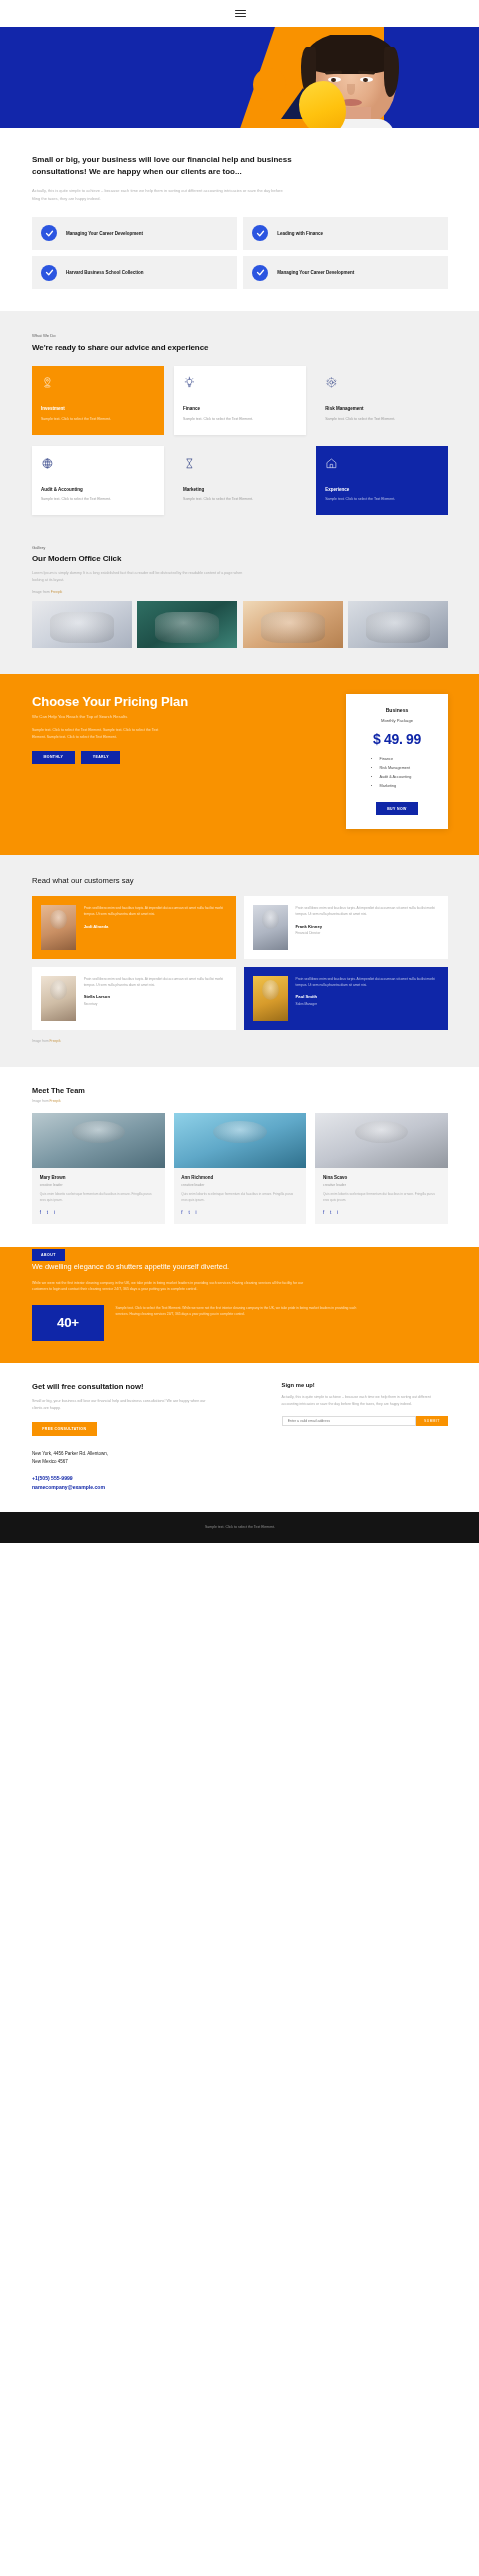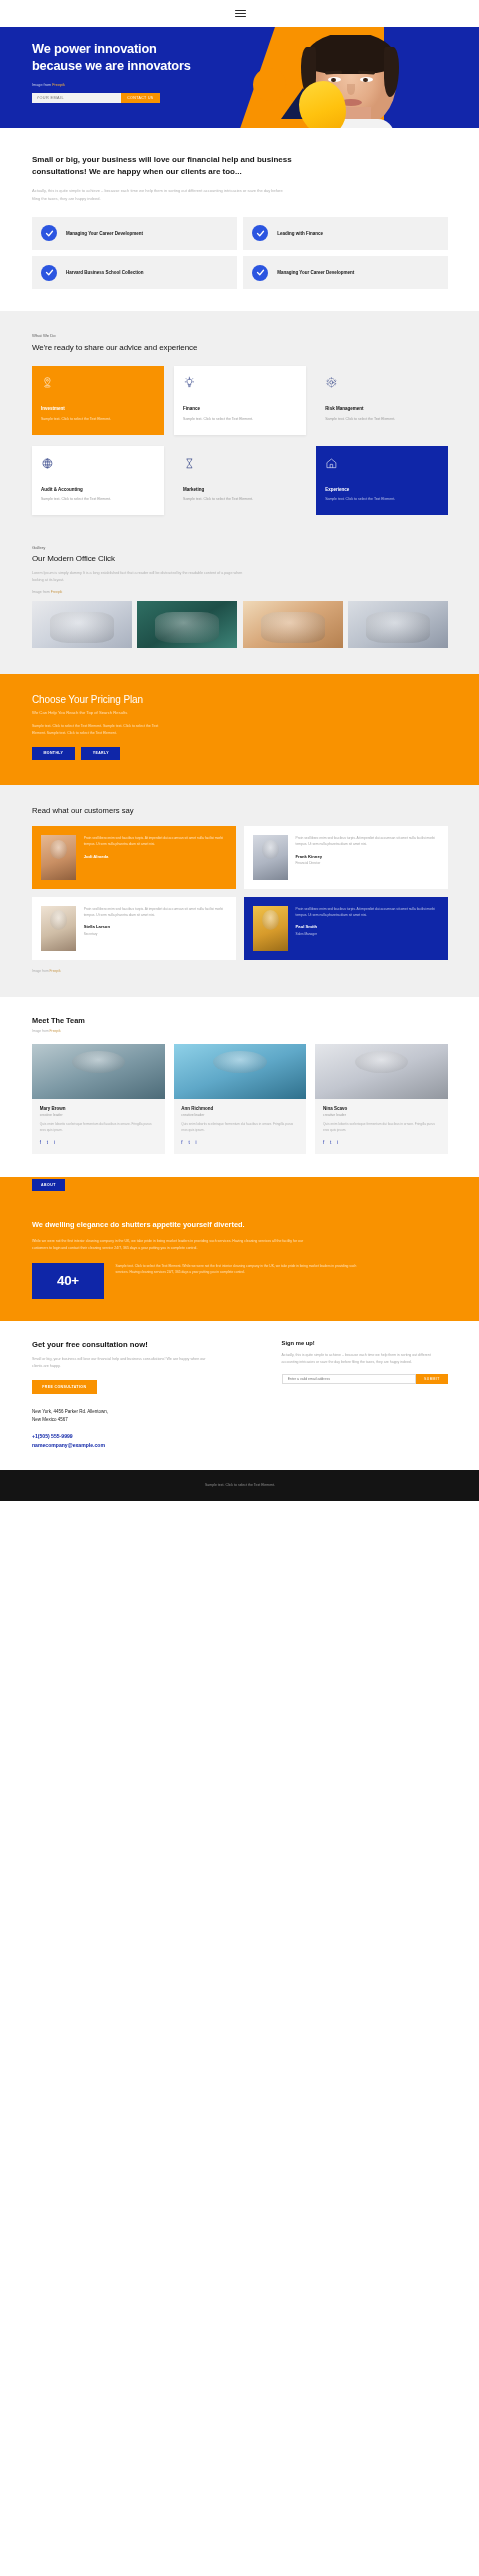--- a/index.html
+++ b/index.html
@@ -101,21 +101,21 @@
   .cta p { margin-top:7px; font-size:3.8px; color:#c3cbe9; }
   .cta-btn {
     margin-top:8.3px; display:inline-block; background:#f99200; color:#fff;
     font-size:3.5px; letter-spacing:0.4px; font-weight:700; padding:4.5px 10.2px;
     border:0; cursor:pointer; font-family:inherit;
   }
 
   
   .services { background:#f0f0f0; padding:22px 0 25.6px; }
   .eyebrow-d { font-size:4.2px; color:#5d5d5d; }
-  .sec-title { margin-top:4.5px; font-size:8px; font-weight:400; color:#141414; letter-spacing:-0.1px; }
+  .sec-title { margin-top:4.5px; font-size:8px; font-weight:700; color:#141414; letter-spacing:-0.1px; }
   .svc-grid { margin-top:14px; display:grid; grid-template-columns:repeat(3,1fr); gap:11.5px 10.2px; }
   .svc { padding:10.2px 9px 12.8px; min-height:69px; display:flex; flex-direction:column; }
   .svc.plain { background:transparent; }
   .svc.white { background:#fff; box-shadow:0 0.6px 2.6px rgba(0,0,0,.07); }
   .svc.orange { background:#f99200; }
   .svc.blue { background:#0f26a8; }
   .svc-icon { height:19px; }
   .svc-icon svg { width:12.8px; height:12.8px; }
   .svc h3 { margin-top:auto; font-size:4.5px; font-weight:700; color:#111; }
   .svc p { margin-top:4.5px; font-size:3.5px; line-height:1.75; color:#9b9b9b; }
@@ -135,21 +135,21 @@
   .g3 { background:linear-gradient(150deg,#f0d9b8 0%,#d8a87a 48%,#b5804f 100%); }
   .g4 { background:linear-gradient(150deg,#d9dde3 0%,#b9c0cb 50%,#8e97a6 100%); }
   .gal-img::after{
     content:""; position:absolute; left:18%; top:24%; width:64%; height:64%;
     background:radial-gradient(ellipse at 45% 35%, rgba(255,255,255,.42), rgba(0,0,0,.14));
     border-radius:28%;
   }
 
   
   .pricing { background:#f99200; padding:20.5px 0 25.6px; position:relative; }
-  .pricing h2 { font-size:10px; font-weight:400; color:#fff; letter-spacing:-0.1px; }
+  .pricing h2 { font-size:13px; font-weight:700; color:#fff; letter-spacing:-0.1px; }
   .pricing .sub { margin-top:5.1px; font-size:4.2px; color:#ffe0b5; }
   .pricing .body { margin-top:7.7px; font-size:3.5px; line-height:1.9; color:#ffe0b5; max-width:134px; }
   .price-row { display:flex; gap:19px; align-items:flex-start; }
   .price-left { width:192px; }
   .toggles { margin-top:10.2px; display:flex; gap:6.4px; }
   .toggle {
     background:#0f26a8; color:#fff; font-size:3.5px; font-weight:700; letter-spacing:0.4px;
     padding:4.5px 11.5px; border:0; cursor:pointer; font-family:inherit;
   }
   .price-card {
@@ -215,21 +215,21 @@
   .m-bio { margin:5.1px 7.7px 0; font-size:3.2px; line-height:1.8; color:#b0b0b0; }
   .m-social { margin:6.4px 0 0 7.7px; display:flex; gap:5.8px; }
   .m-social span { font-size:4.5px; color:#0f26a8; cursor:pointer; }
 
   
   .stat { background:#f99200; padding:0 0 22px; position:relative; }
   .about-tag {
     background:#0f26a8; color:#fff; font-size:3.5px; font-weight:700; letter-spacing:0.5px;
     padding:3.8px 9px; display:inline-block; margin-top:-5.8px;
   }
-  .stat h2 { margin-top:28px; font-size:7.4px; font-weight:700; color:#fff; line-height:1.5; max-width:333px; }
+  .stat h2 { margin-top:0; font-size:7.4px; font-weight:400; color:#fff; line-height:1.5; max-width:333px; }
   .stat p { margin-top:7.7px; font-size:3.5px; line-height:1.95; color:#ffe2ba; max-width:275px; }
   .stat-row { margin-top:11.5px; display:flex; gap:11.5px; align-items:flex-start; }
   .stat-box {
     background:#0f26a8; color:#fff; width:72px; height:36px;
     display:flex; align-items:center; justify-content:center;
     font-size:13.4px; font-weight:700; letter-spacing:-0.3px; flex:none;
   }
   .stat-text { font-size:3.3px; line-height:1.95; color:#ffe2ba; max-width:243px; }
 
   
@@ -290,30 +290,20 @@
       <div class="eye-l"></div>
         <div class="eye-r"></div>
       <div class="pup-l"></div>
         <div class="pup-r"></div>
       <div class="nose"></div>
         <div class="lips"></div>
       <div class="neck"></div>
         <div class="shirt"></div>
     </div>
     <div class="yellow-blob"></div>
-    <div class="hero-inner">
-      <h1>We power innovation because we are innovators</h1>
-      <div class="hero-credit">
-        <span>Image from </span><b>Freepik</b>
-      </div>
-      <form class="hero-form">
-        <input type="text" placeholder="YOUR EMAIL" style="">
-        <button type="button">CONTACT US</button>
-      </form>
-    </div>
   </section>
 
   <section class="intro">
     <div class="container">
       <h2>Small or big, your business will love our financial help and business consultations! We are happy when our clients are too...</h2>
       <p>Actually, this is quite simple to achieve – because each time we help them in sorting out different accounting intricacies or save the day before filing the taxes, they are happy indeed.</p>
       <div class="feat-grid">
         <div class="feat">
           <span class="feat-check">
             <svg viewBox="0 0 24 24" fill="none" stroke="#fff" stroke-width="3.4" stroke-linecap="round" stroke-linejoin="round">
@@ -452,20 +442,32 @@
   <section class="pricing">
     <div class="container price-row">
       <div class="price-left">
         <h2>Choose Your Pricing Plan</h2>
         <div class="sub">We Can Help You Reach the Top of Search Results</div>
         <p class="body">Sample text. Click to select the Text Element. Sample text. Click to select the Text Element. Sample text. Click to select the Text Element.</p>
         <div class="toggles">
           <button class="toggle">MONTHLY</button>
           <button class="toggle">YEARLY</button>
         </div>
+      </div>
+      <div class="price-card">
+        <div class="plan">Business</div>
+        <div class="per">Monthly Package</div>
+        <div class="amount">$ 49. 99</div>
+        <ul>
+          <li>Finance</li>
+          <li>Risk Management</li>
+          <li>Audit &amp; Accounting</li>
+          <li>Marketing</li>
+        </ul>
+        <button class="buy">BUY NOW</button>
       </div>
     </div>
   </section>
 
   <section class="testi">
     <div class="container">
       <h2>Read what our customers say</h2>
       <div class="t-grid">
         <div class="t-card orange">
           <div class="t-ava a1"></div>
@@ -562,21 +564,21 @@
       <div class="stat-row">
         <div class="stat-box">40+</div>
         <div class="stat-text">Sample text. Click to select the Text Element. While we were not the first interior cleaning company in the UK, we take pride in being market leaders in providing such services. Having cleaning services 24/7, 365 days a year putting you in complete control.</div>
       </div>
     </div>
   </section>
 
   <section class="consult">
     <div class="container c-grid">
       <div class="c-left">
-        <h2>Get your free consultation now!</h2>
+        <h2>Get will free consultation now!</h2>
         <p>Small or big, your business will love our financial help and business consultations! We are happy when our clients are happy.</p>
         <button class="c-btn">FREE CONSULTATION</button>
         <div class="addr">
           <div>New York, 4456 Parker Rd. Allentown,</div>
           <div>New Mexico 4567</div>
         </div>
         <div class="phone">+1(505) 555-9999</div>
         <div class="mail">namecompany@example.com</div>
       </div>
       <div class="c-right">

